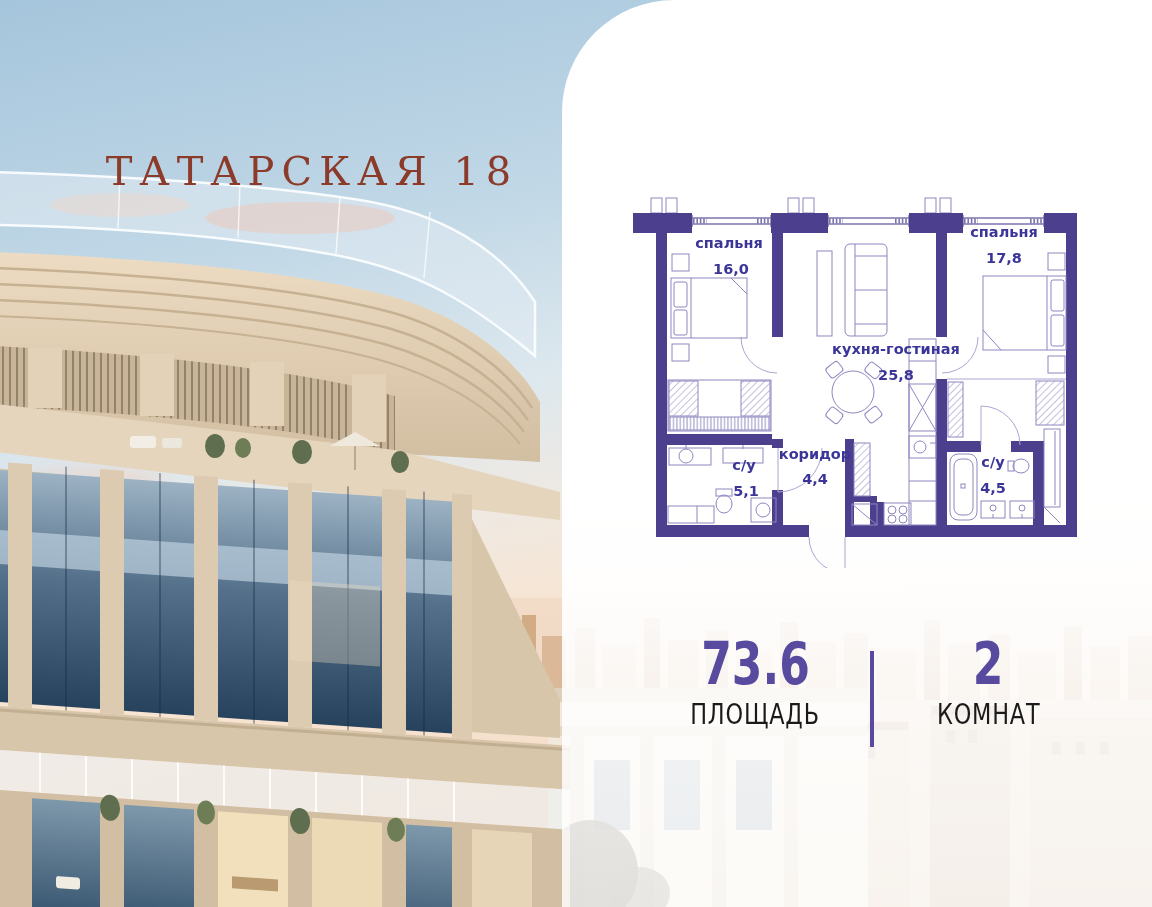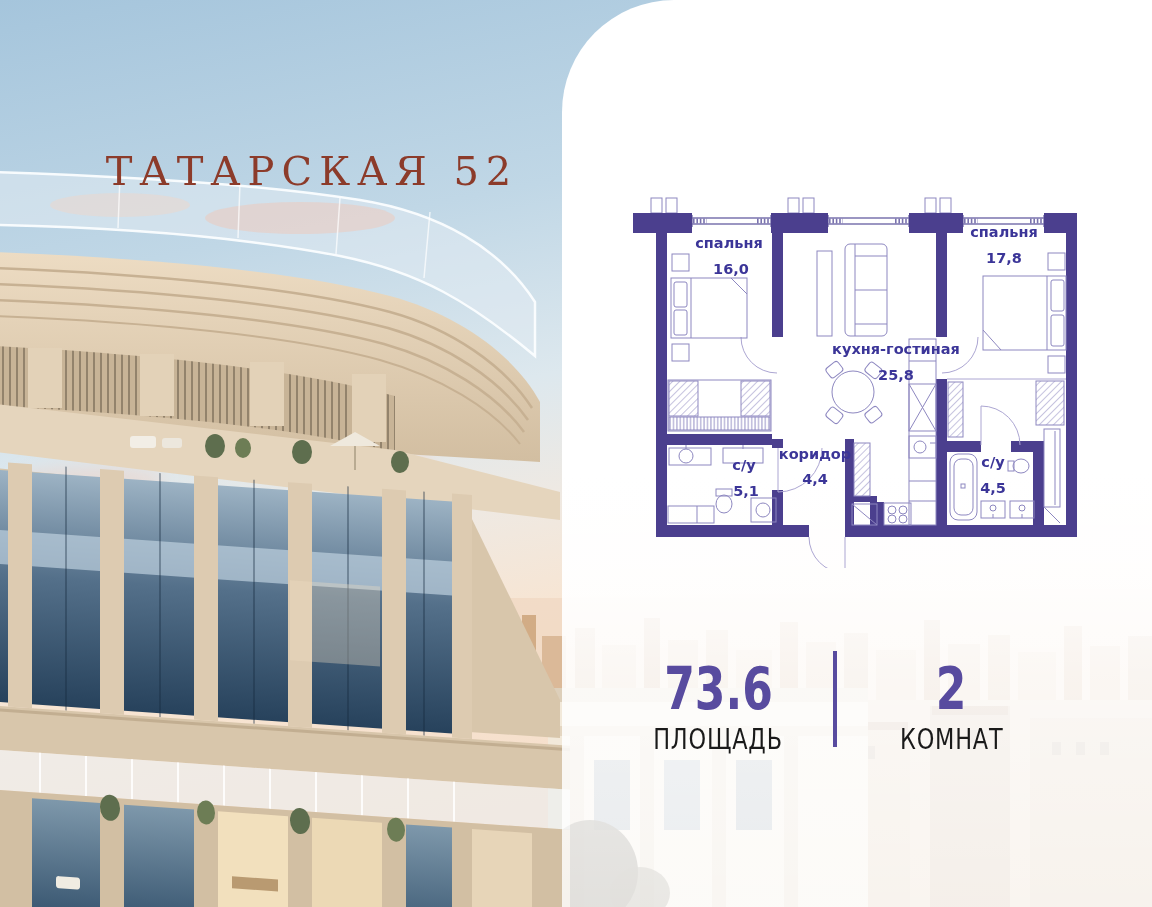--- a/index.html
+++ b/index.html
@@ -20,22 +20,22 @@
             rgba(255,255,255,1) 0%,rgba(255,255,255,1) 52%,
             rgba(255,255,255,.97) 62%,rgba(255,255,255,.88) 75%,
             rgba(255,255,255,.80) 100%);}
   .plan{position:absolute;left:630px;top:196px;width:458px;height:372px;display:block;}
   .plan .wall{fill:var(--wall);}
   .plan .thin{stroke:var(--thin);stroke-width:1;fill:none;}
   .plan .thin2{stroke:#aca6d2;stroke-width:1;fill:none;}
   .plan .winline{stroke:#7a73ae;stroke-width:1.4;fill:none;}
   .plan text{font-family:"DejaVu Sans","Liberation Sans",sans-serif;
              font-weight:600;fill:var(--plan-text);font-size:14.5px;text-anchor:middle;}
-  .stats{position:absolute;left:604px;top:636px;width:462px;height:118px;
-         display:flex;align-items:flex-end;}
+  .stats{position:absolute;left:641px;top:636px;width:462px;height:118px;
+         display:flex;align-items:flex-start;}
   .stat{flex:1;display:flex;flex-direction:column;align-items:center;justify-content:flex-start;}
   .stat .num{font-size:58px;line-height:56px;font-weight:bold;color:var(--accent);
              transform:scaleX(.76);transform-origin:center;}
   .stat .lbl{margin-top:9px;font-size:28px;line-height:28px;font-weight:500;
              color:var(--label-dark);letter-spacing:1px;transform:scaleX(.8);
              transform-origin:center;white-space:nowrap;}
   .divider{width:2px;height:96px;margin-top:8px;background:var(--accent);align-self:center;}
 </style>
 </head>
 <body>
@@ -232,21 +232,21 @@
         <rect x="232" y="860" width="46" height="12" fill="#b99a71"></rect>
         <ellipse cx="110" cy="800" rx="10" ry="13" fill="#5e6e4e"></ellipse>
         <ellipse cx="206" cy="798" rx="9" ry="12" fill="#6d7d55"></ellipse>
         <ellipse cx="300" cy="800" rx="10" ry="13" fill="#5e6e4e"></ellipse>
         <ellipse cx="396" cy="802" rx="9" ry="12" fill="#6d7d55"></ellipse>
         <rect x="56" y="872" width="24" height="12" rx="3" fill="#f0ece2"></rect>
       </g>
     </g>
   </svg>
 
-  <div class="title">ТАТАРСКАЯ 52</div>
+  <div class="title">ТАТАРСКАЯ 18</div>
 
   <div class="panel"></div>
 
   <svg class="plan" viewBox="0 0 456 372">
     <defs>
       <pattern id="hz" width="5" height="5" patternUnits="userSpaceOnUse" patternTransform="rotate(45)">
         <line x1="0" y1="0" x2="0" y2="5" stroke="#8d87c0" stroke-width="1"></line>
       </pattern>
       <pattern id="cb" width="3.4" height="14" patternUnits="userSpaceOnUse">
         <line x1="1.7" y1="0" x2="1.7" y2="14" stroke="#8d87c0" stroke-width=".9"></line>

